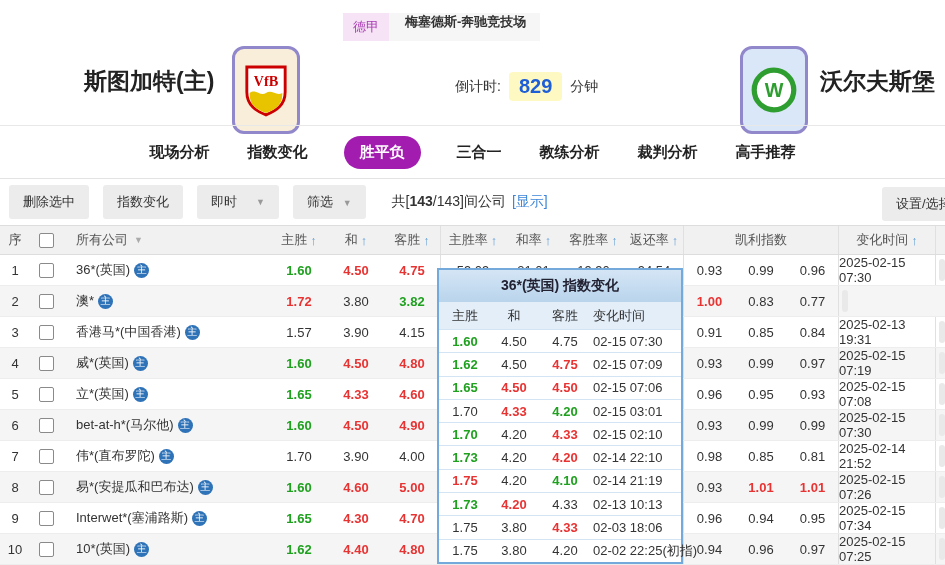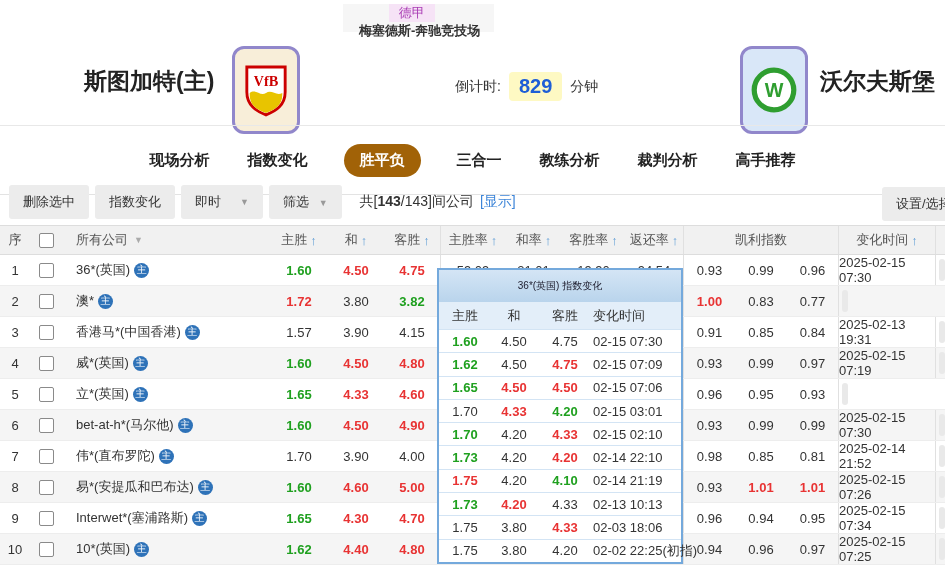--- a/index.html
+++ b/index.html
@@ -1,50 +1,50 @@
 <!DOCTYPE html>
 <html><head>
 <meta charset="utf-8">
 <style>
   * { margin:0; padding:0; box-sizing:border-box; }
   html,body { width:945px; height:565px; overflow:hidden; background:#fff;
     font-family:"Liberation Sans","DejaVu Sans",sans-serif; color:#333; }
   body { position:relative; }
 
   
-  .top-strip { position:absolute; left:343px; top:4px; height:28px; display:flex;
-    align-items:center; background:#f6f6f6; padding-right:14px; white-space:nowrap;flex-direction:column; }
+  .top-strip { position:absolute; left:343px; top:13px; height:28px; display:flex;
+    align-items:flex-start; background:#f6f6f6; padding-right:14px; white-space:nowrap; }
   .league-badge { background:#f6e3f6; color:#a93cb4; font-size:13px; padding:0 10px;
     height:28px; display:flex; align-items:center; }
   .kickoff { font-weight:bold; font-size:14px; color:#222; margin-left:14px; }
   .venue { font-size:13px; font-weight:600; color:#333; margin-left:16px; }
 
   
   .team-name { position:absolute; top:66px; font-size:23px; font-weight:bold; color:#222; }
   .home-name { left:84px; }
   .away-name { left:820px; }
   .logo-box { position:absolute; top:46px; width:68px; height:88px; border:3px solid #9187cb;
     border-radius:12px; display:flex; align-items:center; justify-content:center; }
   .home-logo { left:232px; background:#f8eed9; }
   .away-logo { left:740px; background:#d9e7f8; }
   .countdown { position:absolute; left:455px; top:72px; display:flex; align-items:center; gap:8px;
     font-size:14px; color:#333; }
   .cd-chip { background:#fef9c3; border-radius:4px; padding:3px 10px; font-size:20px;
     font-weight:bold; color:#1e5ed6; }
 
   
-  .tab-bar { position:absolute; left:0; top:125px; width:945px; height:70px;
+  .tab-bar { position:absolute; left:0; top:125px; width:945px; height:54px;
     border-top:1px solid #e8e8e8; border-bottom:1px solid #e3e3e3;
     display:flex; align-items:center; justify-content:center; gap:34px; }
   .tab { font-size:15px; font-weight:bold; color:#222; cursor:pointer; padding:7px 2px; }
-  .tab.active { background:#a16207; color:#fff; border-radius:18px; padding:7px 16px; }
+  .tab.active { background:#a21caf; color:#fff; border-radius:18px; padding:7px 16px; }
 
   
   .toolbar { position:absolute; left:0; top:179px; width:945px; height:46px;
-    display:flex; align-items:center; padding-left:9px; gap:6px; }
+    display:flex; align-items:center; padding-left:9px; gap:14px; }
   .tb-btn { background:#ececec; border-radius:3px; font-size:13px; color:#333;
     padding:8px 14px; cursor:pointer; white-space:nowrap; }
   .tb-drop { display:flex; align-items:center; justify-content:space-between; width:82px; }
   .caret { color:#999; font-size:9px; margin-left:6px; }
   .count-text { font-size:14px; color:#333; margin-left:12px; white-space:nowrap; }
   .count-bold { font-weight:bold; }
   .show-link { color:#3d85d8; margin-left:6px; cursor:pointer; }
   .settings-btn { position:absolute; left:882px; top:8px; }
 
   
@@ -75,22 +75,22 @@
   .company-label { color:#333; }
   .home-badge { width:15px; height:15px; border-radius:50%; background:#2e72b8; color:#fff;
     font-size:10px; display:inline-flex; align-items:center; justify-content:center;
     margin-left:4px; flex:none; }
   .edge-btn { width:16px; height:22px; background:#e9e9e9; border-radius:3px; margin-left:3px; }
 
   
   .popup { position:absolute; left:437px; top:268px; width:246px; height:296px;
     background:#fff; border:2px solid #74a9dc; z-index:10; display:flex; flex-direction:column; }
   .popup-title { height:32px; flex:none; background:linear-gradient(#d4e5f5,#b9d4ec);
-    display:flex; align-items:center; justify-content:center; font-size:10px;
-    font-weight:normal; color:#223; }
+    display:flex; align-items:center; justify-content:center; font-size:14px;
+    font-weight:bold; color:#223; }
   .popup-head { height:27px; flex:none; background:#e3eef9; display:flex; align-items:center;
     font-size:13px; color:#333; }
   .popup-body { flex:1; display:flex; flex-direction:column; }
   .popup-row { flex:1; display:flex; align-items:center; font-size:13px;
     border-top:1px solid #d3e4f4; }
   .p-home { width:52px; } .p-draw { width:46px; } .p-away { width:56px; }
   .p-time { width:88px; justify-content:flex-start; color:#333; white-space:nowrap; }
 </style>
 </head>
 <body>
@@ -303,20 +303,21 @@
         <div class="cell c-home g">1.65</div>
         <div class="cell c-draw r">4.33</div>
         <div class="cell c-away r">4.60</div>
         <div class="cell c-hr bl"></div>
         <div class="cell c-dr"></div>
         <div class="cell c-ar"></div>
         <div class="cell c-rr"></div>
         <div class="cell c-k bl k">0.96</div>
         <div class="cell c-k k">0.95</div>
         <div class="cell c-k3 k">0.93</div>
+        <div class="cell c-time bl">2025-02-15 07:08</div>
         <div class="cell c-edge bl">
           <div class="edge-btn"></div>
         </div>
       </div>
       <div class="trow">
         <div class="cell c-no">6</div>
         <div class="cell c-check">
           <div class="checkbox"></div>
         </div>
         <div class="cell c-company">

